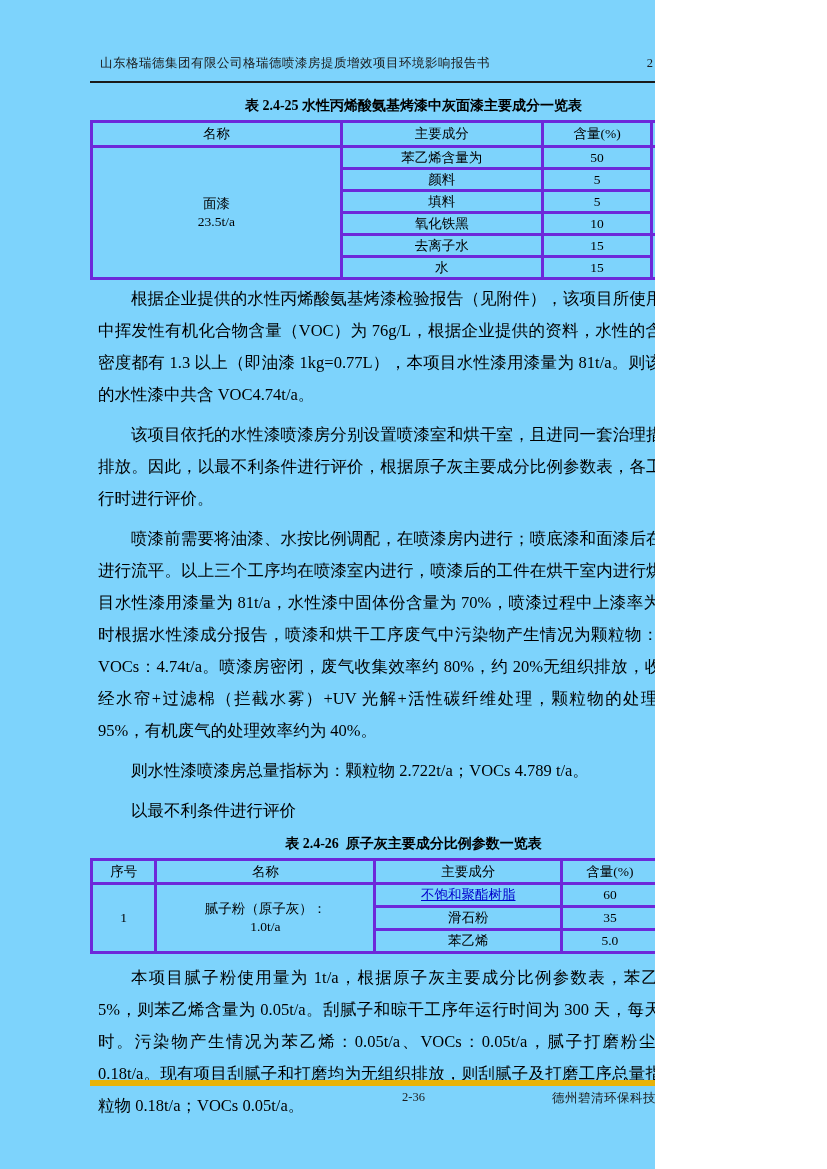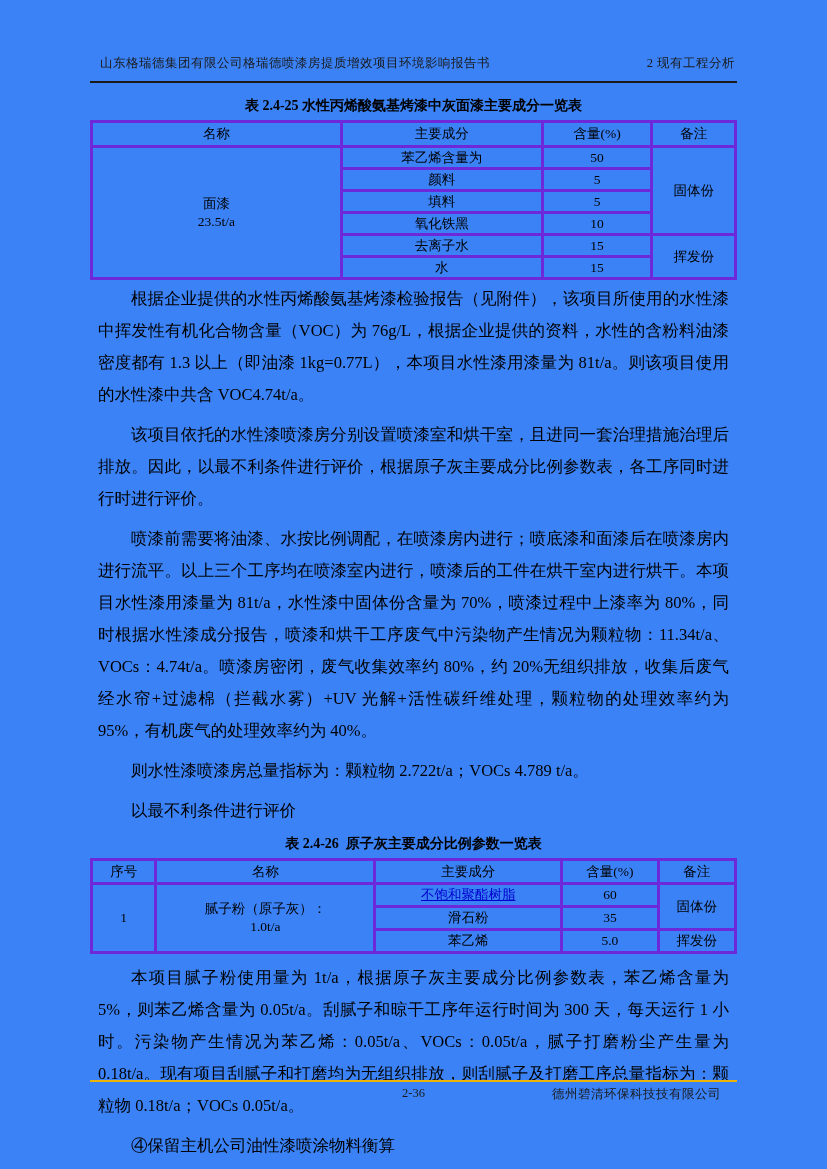--- a/index.html
+++ b/index.html
@@ -1,20 +1,20 @@
 <!DOCTYPE html>
 <html><head>
 <meta charset="utf-8">
 <style>
   html, body { margin: 0; padding: 0; background: #ffffff; }
   .page {
     position: relative;
-    width: 827px;
+    width: 655px;
     height: 1169px;
-    background: #3b82f6;
+    background: #7dd3fc;
     font-family: "Liberation Serif", "DejaVu Serif", serif;
     color: #000;
     overflow: hidden;
   }
   .content {
     position: absolute;
     left: 90px;
     top: 0;
     width: 647px;
   }
@@ -69,21 +69,21 @@
   a.doc-link {
     color: #0000cc;
     text-decoration: underline;
     cursor: pointer;
   }
   .doc-footer {
     position: absolute;
     left: 90px;
     width: 647px;
     top: 1080px;
-    border-top: 2px solid #eab308;
+    border-top: 6px solid #eab308;
     padding-top: 4px;
     font-size: 12.5px;
     color: #1a1a1a;
   }
   .footer-inner { position: relative; text-align: center; }
   .footer-company { position: absolute; right: 16px; top: 0; letter-spacing: 0.5px; }
 </style>
 </head>
 <body>
 
@@ -186,21 +186,20 @@
       </tr>
       <tr>
         <td>苯乙烯</td>
         <td>5.0</td>
         <td>挥发份</td>
       </tr>
     </tbody>
       </table>
 
     <p class="para">本项目腻子粉使用量为 1t/a，根据原子灰主要成分比例参数表，苯乙烯含量为 5%，则苯乙烯含量为 0.05t/a。刮腻子和晾干工序年运行时间为 300 天，每天运行 1 小时。污染物产生情况为苯乙烯：0.05t/a、VOCs：0.05t/a，腻子打磨粉尘产生量为 0.18t/a。现有项目刮腻子和打磨均为无组织排放，则刮腻子及打磨工序总量指标为：颗粒物 0.18t/a；VOCs 0.05t/a。</p>
-    <p class="para">④保留主机公司油性漆喷涂物料衡算</p>
 
   </div>
 
   <div class="doc-footer">
     <div class="footer-inner">
       <span>2-36</span>
       <span class="footer-company">德州碧清环保科技技有限公司</span>
     </div>
   </div>
 </div>

